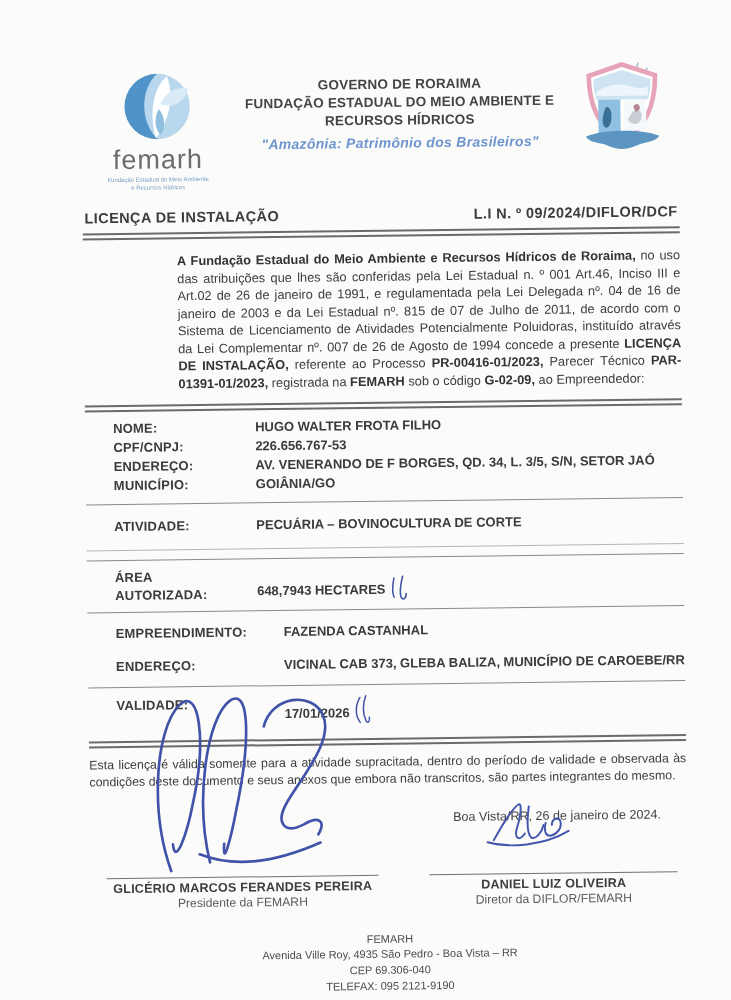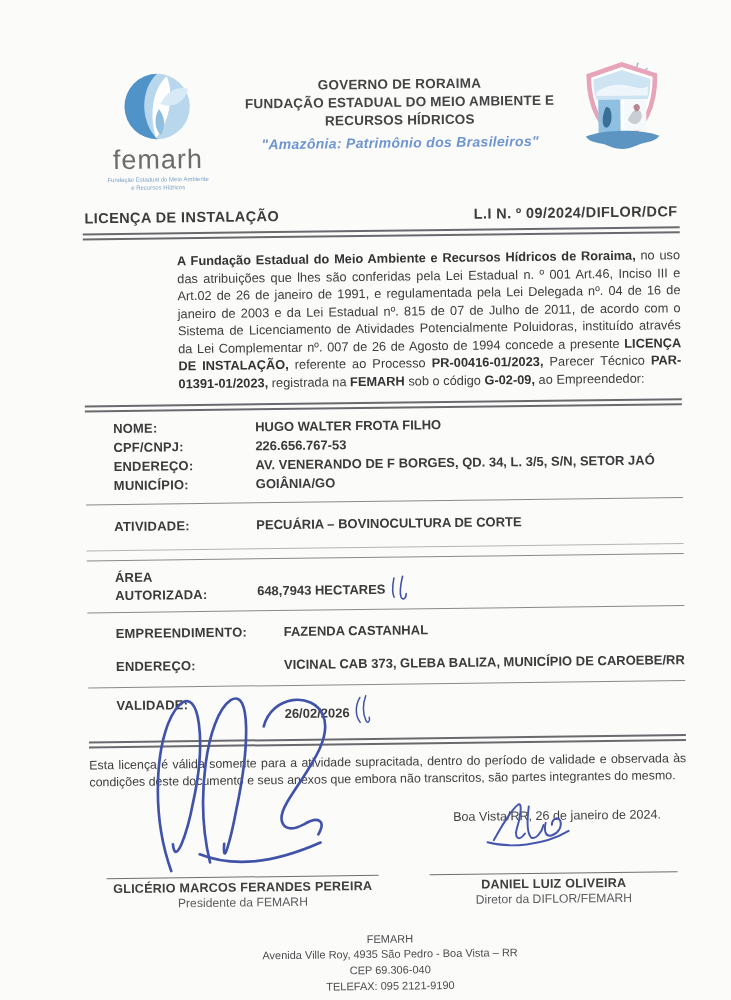--- a/index.html
+++ b/index.html
@@ -170,21 +170,21 @@
   </div>
   <div class="frow" style="padding:12px 0 10px 28px;">
     <div class="flabel-wide">ENDEREÇO:</div>
     <div class="fvalue-narrow">VICINAL CAB 373, GLEBA BALIZA, MUNICÍPIO DE CAROEBE/RR</div>
   </div>
   <div class="rule"></div>
 
   <div class="frow" style="padding:9px 0 7px 28px;">
     <div class="flabel-wide">VALIDADE:</div>
     <div class="fvalue">
-      <span>26/02/2026</span><svg class="ink" width="20" height="30" viewBox="0 0 22 36">
+      <span>17/01/2026</span><svg class="ink" width="20" height="30" viewBox="0 0 22 36">
           <path d="M8,4 C2,14 2,26 8,34 M15,2 C11,12 11,24 15,32 C17,36 20,33 19,28" stroke="#4053a8" stroke-width="1.8" fill="none" stroke-linecap="round"></path>
         </svg>
     </div>
   </div>
   <div class="rule-double"></div>
 
   <p class="closing">Esta licença é válida somente para a atividade supracitada, dentro do período de validade e observada às condições deste documento e seus anexos que embora não transcritos, são partes integrantes do mesmo.</p>
 
   <div class="date-line">Boa Vista/RR, 26 de janeiro de 2024.</div>
 

